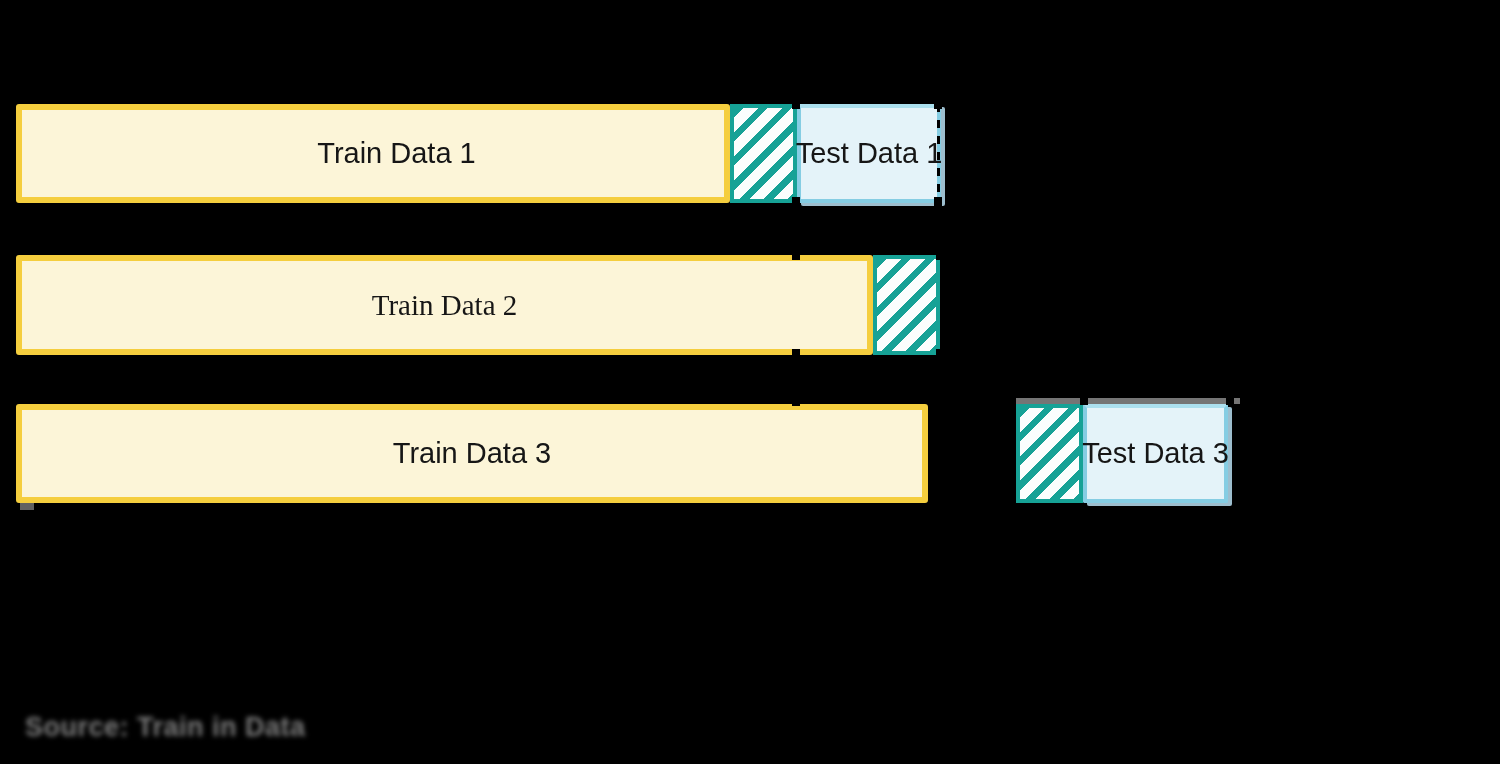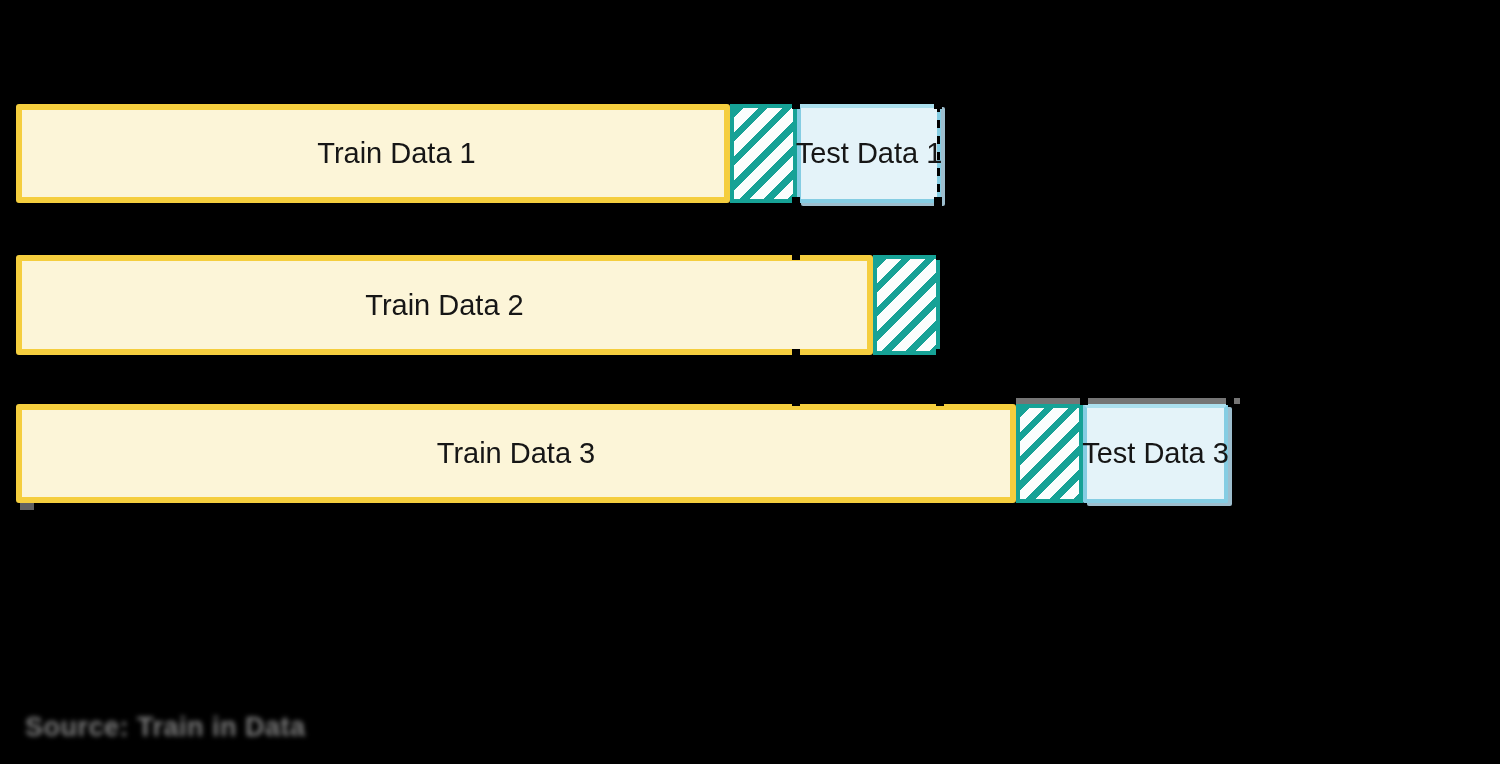--- a/index.html
+++ b/index.html
@@ -45,25 +45,25 @@
     border: 4px solid var(--test_border, #85CDE3);
     border-top-color: var(--test_border_light, #ABDFEE);
     border-radius: 2px;
     box-shadow: 4px 3px 0 var(--test_shadow, #9DBECE);
   }
   
   .train-1 { left: 16px;  top: 104px; width: 714px;  height: 99px; padding-left: 47px; }
   .gap-1   { left: 730px; top: 104px; width: 67px;   height: 99px; }
   .test-1  { left: 797px; top: 104px; width: 144px;  height: 99px; }
   
-  .train-2 { left: 16px;  top: 255px; width: 857px;  height: 100px; }
+  .train-2 { left: 16px;  top: 255px; width: 857px;  height: 100px; font-family: Liberation Serif, serif; }
   .gap-2   { left: 873px; top: 255px; width: 67px;   height: 100px; }
   .test-2  { left: 940px; top: 255px; width: 144px;  height: 100px; }
   
-  .train-3 { left: 16px;   top: 404px; width: 1000px; height: 99px; }
+  .train-3 { left: 16px;   top: 404px; width: 912px; height: 99px; }
   .gap-3   { left: 1016px; top: 404px; width: 67px;   height: 99px; }
   .test-3  { left: 1083px; top: 404px; width: 145px;  height: 99px; }
 
   .tick {
     position: absolute;
     width: 8px;
     height: 9px;
     background: var(--tick, #000);
     z-index: 6;
   }

